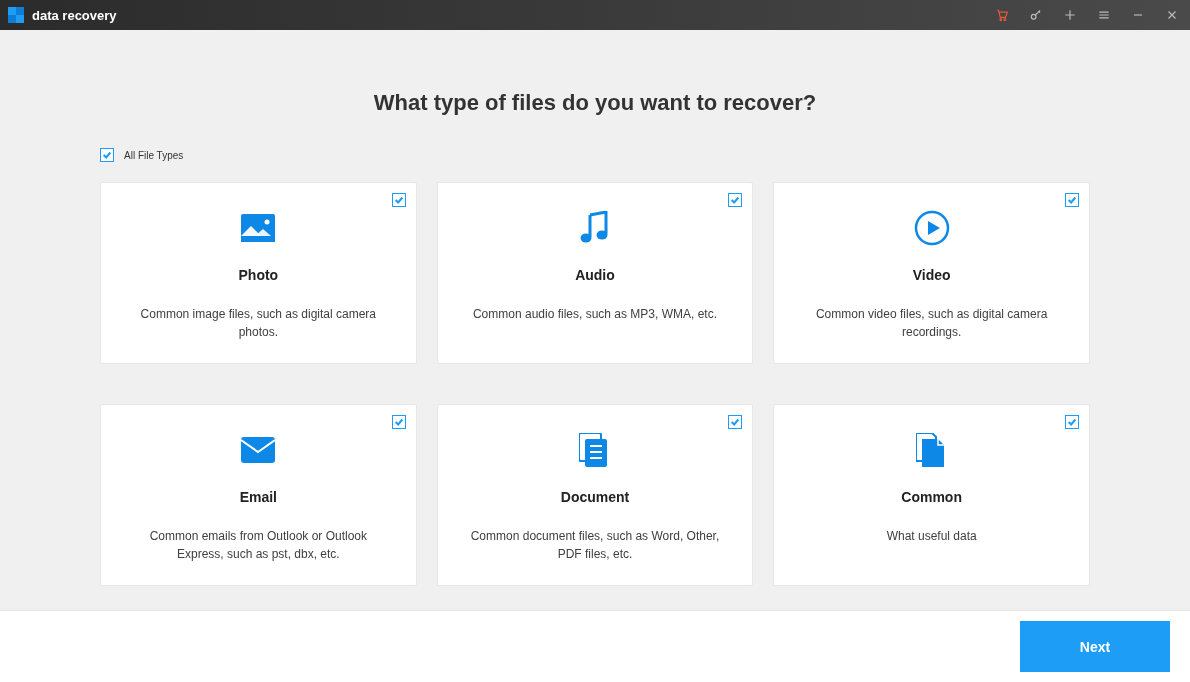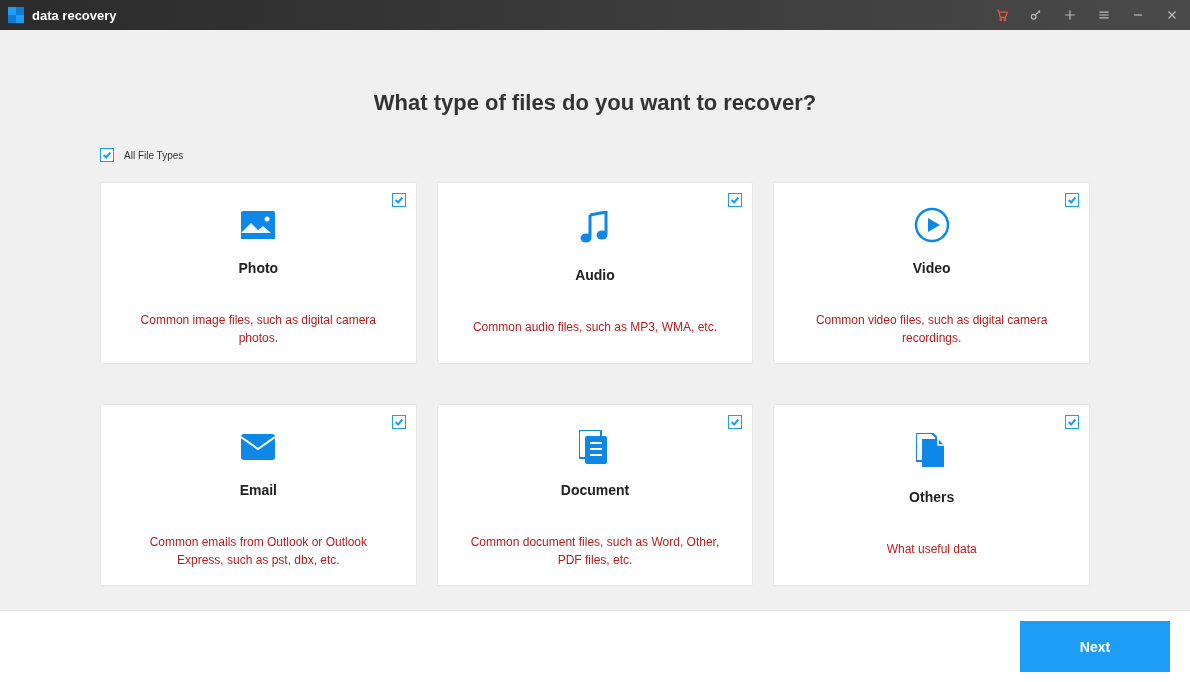--- a/index.html
+++ b/index.html
@@ -39,21 +39,21 @@
   .card {
     background: #fff; border: 1px solid #e6e6e6; border-radius: 2px;
     position: relative; height: 182px; padding: 20px 30px 16px;
     display: flex; flex-direction: column; align-items: center;
     cursor: pointer;
   }
   .card-chk { position: absolute; top: 10px; right: 10px; }
   .card-icon { height: 50px; display: flex; align-items: center; justify-content: center; margin-top: 0px;}
   .card-icon svg { fill: #0d88e6; }
   .card-title { font-size: 14px; font-weight: 700; color: #222; margin-top: 14px; }
-  .card-desc { font-size: 12px; color: #b91c1c; text-align: center; margin-top: 35px; line-height: 1.5; }
+  .card-desc { font-size: 12px; color: #404040; text-align: center; margin-top: 22px; line-height: 1.5; }
   .footer {
     height: 72px; background: #fff; border-top: 1px solid #e6e6e6;
     display: flex; align-items: center; justify-content: flex-end; padding: 0 20px;
   }
   .next-btn {
     background: #1e9df7; color: #fff; font-size: 14px; font-weight: 600;
     border: none; width: 150px; height: 51px; cursor: pointer;
   }
 </style>
 </head>
@@ -215,21 +215,21 @@
             <polyline points="2,6 5,9 10,3"></polyline>
           </svg>
         </div>
       <div class="card-icon">
         <svg width="32" height="34" viewBox="0 0 32 34">
             <path d="M0 0 h16 l4 4 v24 h-20 Z" fill="none" stroke="#0d88e6" stroke-width="2"></path>
             <path d="M6 6 h16 l6 6 v22 h-22 Z" fill="#0d88e6"></path>
             <path d="M22 6 v6 h6" fill="none" stroke="#fff" stroke-width="1.5"></path>
           </svg>
       </div>
-      <div class="card-title">Others</div>
+      <div class="card-title">Common</div>
       <div class="card-desc">What useful data</div>
     </div>
 
   </div>
 </div>
 
 <div class="footer">
   <button class="next-btn">Next</button>
 </div>
 

